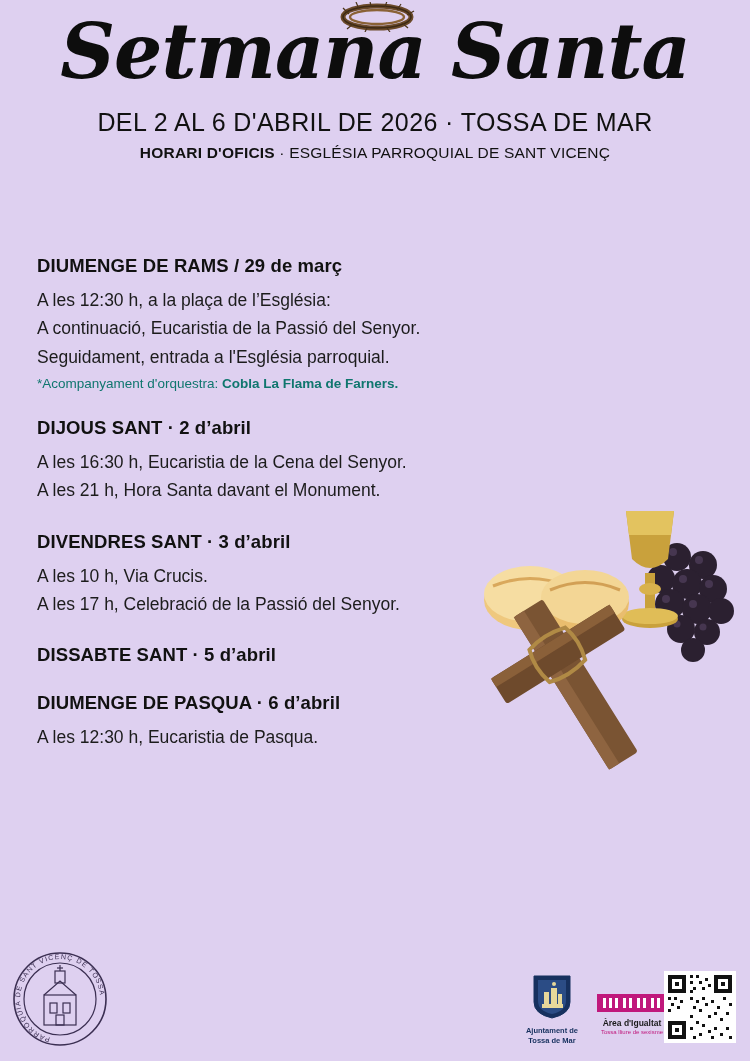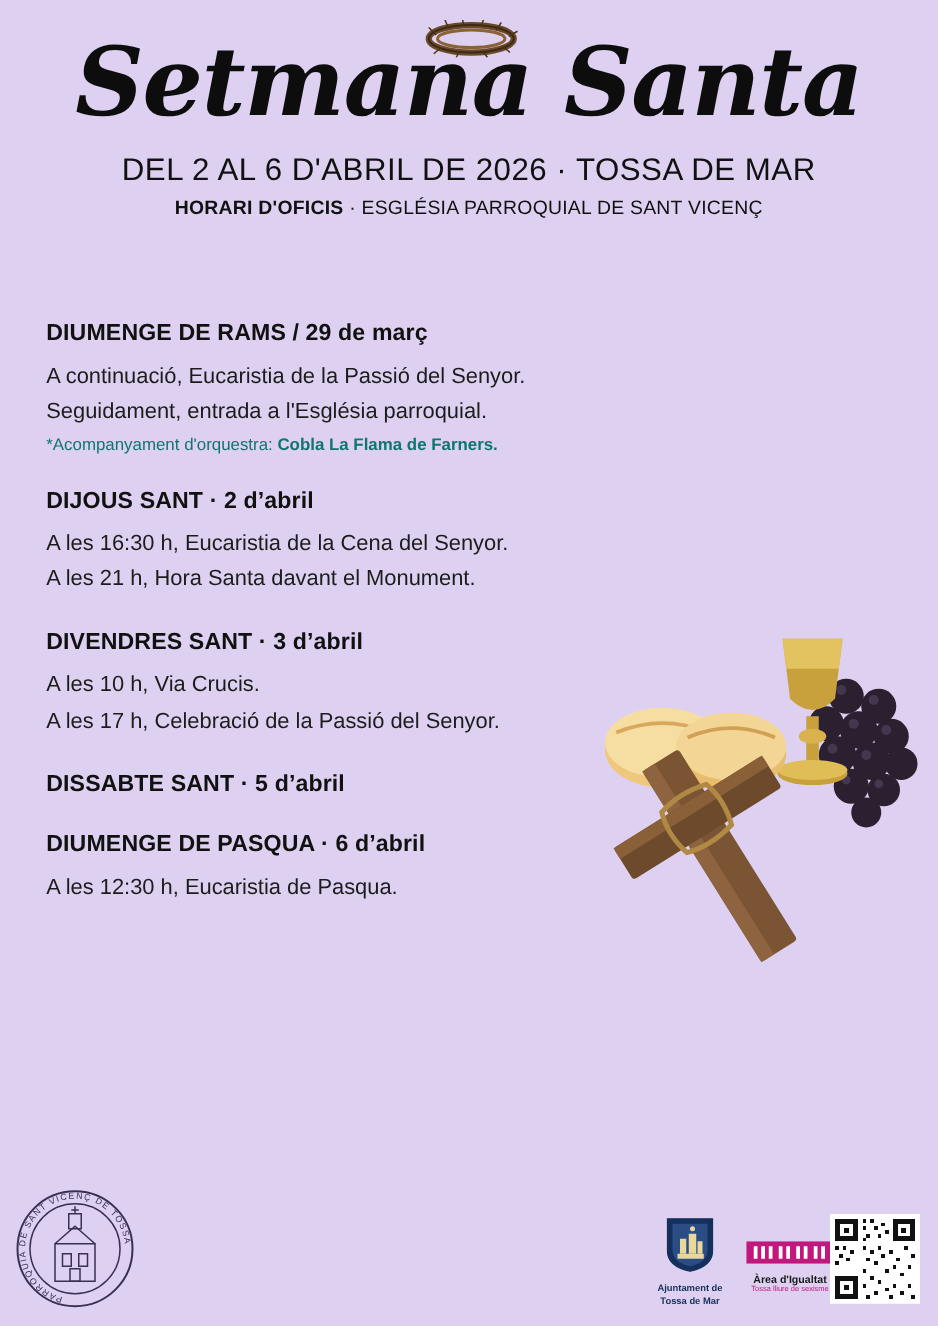--- a/index.html
+++ b/index.html
@@ -11,21 +11,21 @@
     height: 1061px;
     background: #ded0f0;
     font-family: "Liberation Sans", sans-serif;
     color: #1a1a1a;
     position: relative;
     overflow: hidden;
   }
 
   
   .poster-header {
-    padding-top: 18px;
+    padding-top: 4px;
     text-align: center;
     position: relative;
   }
   .title-wrap {
     position: relative;
     display: block;
     height: 100px;
   }
   .main-title {
     font-family: "DejaVu Serif", serif;
@@ -187,20 +187,21 @@
   <div class="subtitle-1">DEL 2 AL 6 D'ABRIL DE 2026 · TOSSA DE MAR</div>
   <div class="subtitle-2">
     <span class="bold">HORARI D'OFICIS</span><span> · ESGLÉSIA PARROQUIAL DE SANT VICENÇ</span>
   </div>
 </div>
 
 <div class="schedule">
 
   <div class="event">
     <div class="event-title">DIUMENGE DE RAMS / 29 de març</div>
+    <div class="event-line">A les 12:30 h, a la plaça de l’Església:</div>
     <div class="event-line">A continuació, Eucaristia de la Passió del Senyor.</div>
     <div class="event-line">Seguidament, entrada a l'Església parroquial.</div>
     <div class="event-note">
       <span>*Acompanyament d'orquestra: </span><span class="bold">Cobla La Flama de Farners.</span>
     </div>
   </div>
 
   <div class="event">
     <div class="event-title">DIJOUS SANT · 2 d’abril</div>
     <div class="event-line">A les 16:30 h, Eucaristia de la Cena del Senyor.</div>

